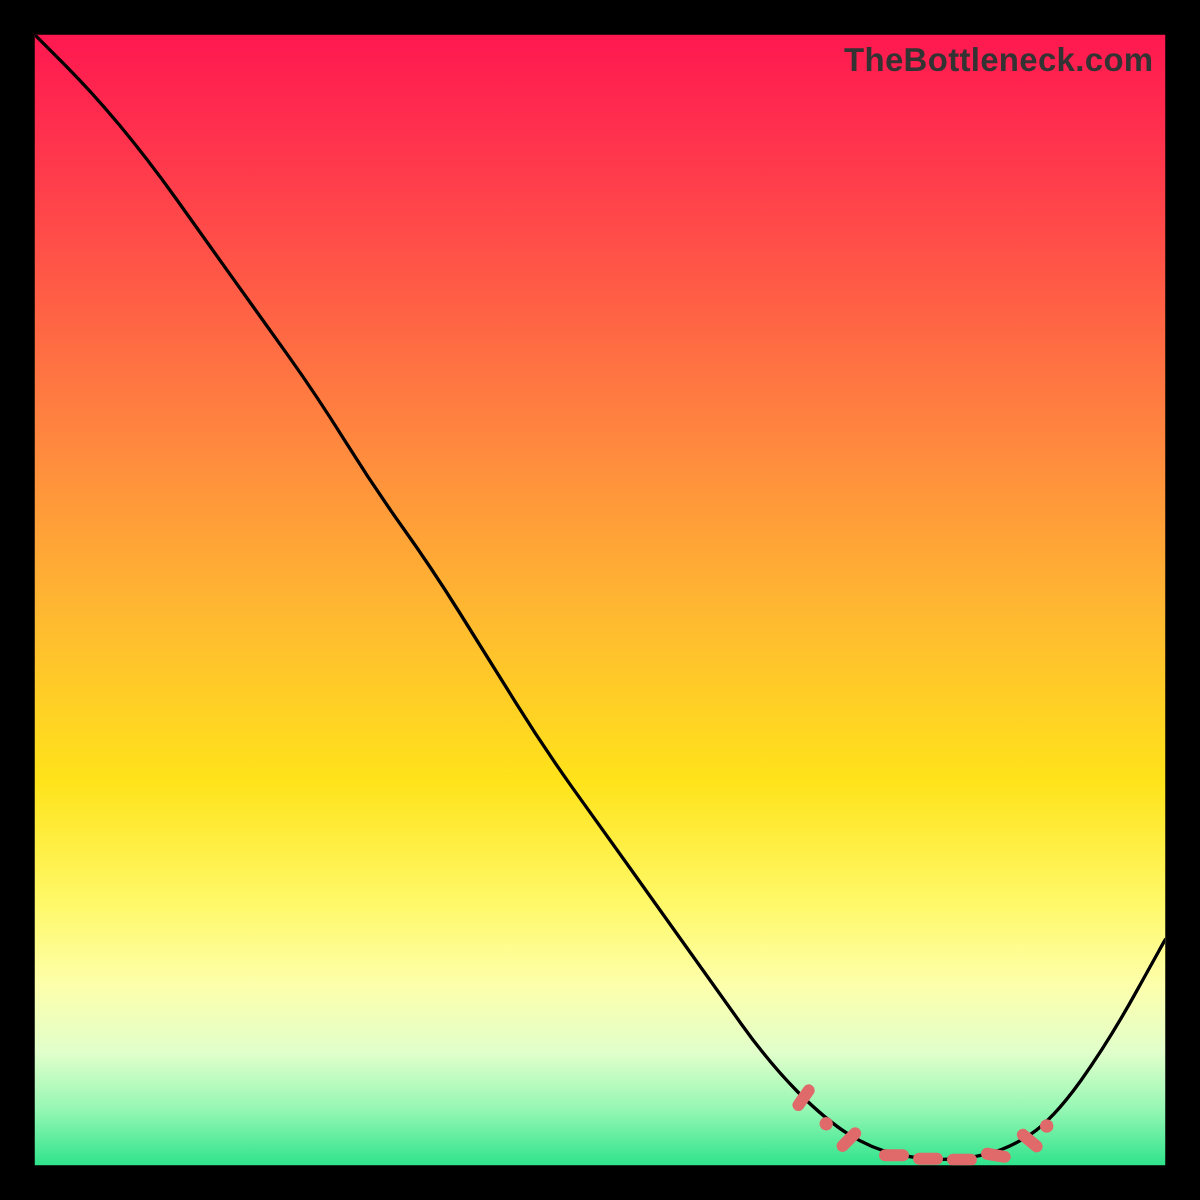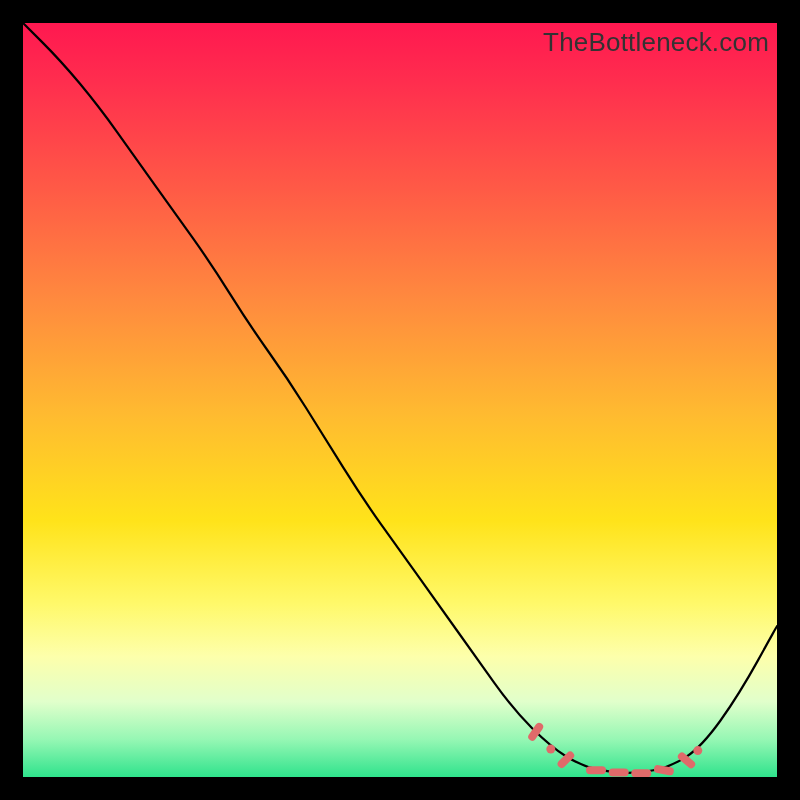--- a/index.html
+++ b/index.html
@@ -13,21 +13,21 @@
       #ff5a46 22%,
       #ff8b3e 37%,
       #ffbb30 52%,
       #ffe31a 66%,
       #fff96a 77%,
       #fdffab 84%,
       #e1ffcb 90%,
       #96f7b4 95%,
       #2fe38c 100%);
   }
-  .watermark { position: absolute; top: 4px; right: 8px; color: #333; font-size: 26px; font-weight: 400; letter-spacing: 0.2px; }
+  .watermark { position: absolute; top: 4px; right: 8px; color: #333; font-size: 22px; font-weight: 700; letter-spacing: 0.2px; }
   .curve-svg { position: absolute; left: 0; top: 0; width: 754px; height: 754px; }
   .curve-path { fill: none; stroke: #000; stroke-width: 2.2; stroke-linecap: round; }
   .marker { fill: #e06a6a; }
   .marker-pill { fill: #e06a6a; }
 </style>
 </head>
 <body>
 
 <div class="frame">
   <div class="plot-area">

